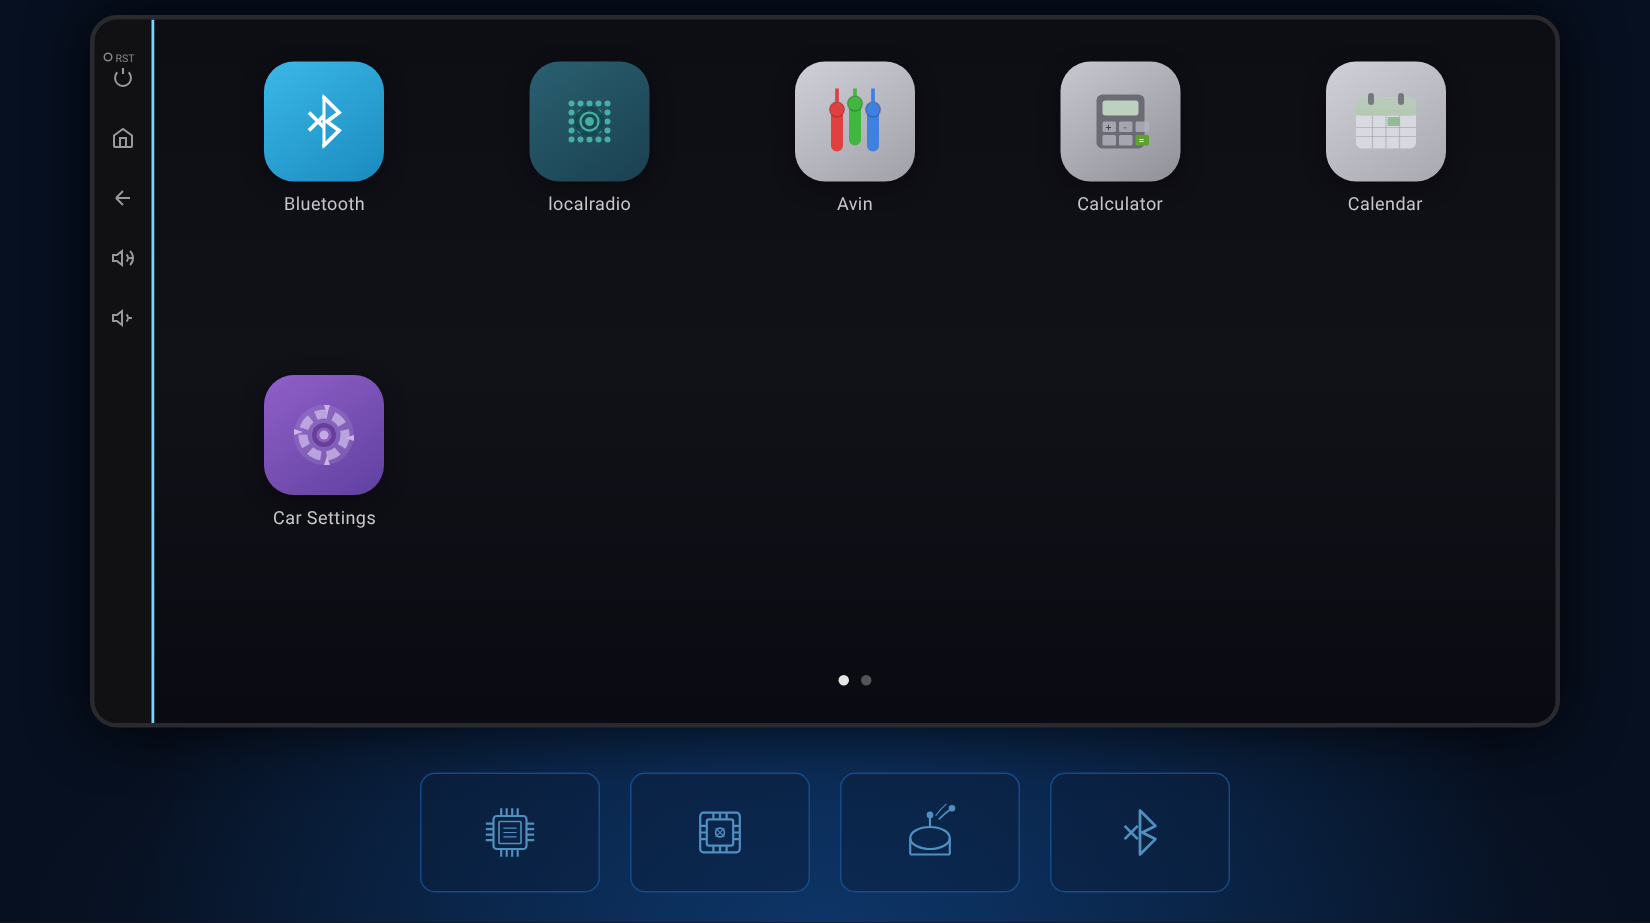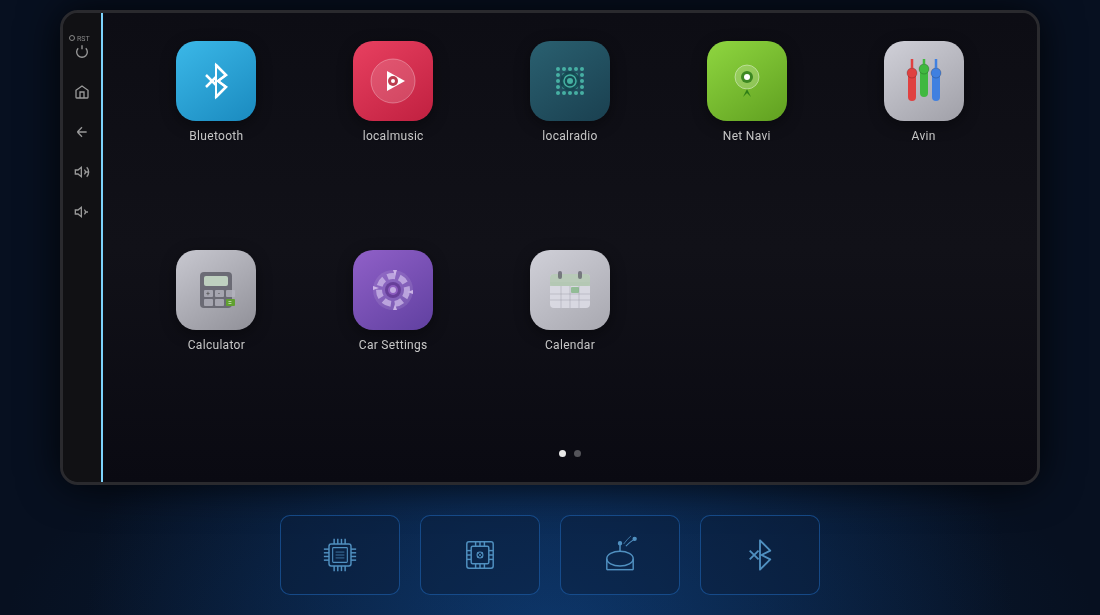--- a/index.html
+++ b/index.html
@@ -310,33 +310,20 @@
               <path d="M24 8 L24 40 L34 30 L26 24 L34 18 Z" stroke="white" stroke-width="2" fill="none"></path>
               <path d="M14 18 L24 28" stroke="white" stroke-width="2.5" fill="none"></path>
               <path d="M14 30 L24 20" stroke="white" stroke-width="2.5" fill="none"></path>
               <path d="M24 8 L34 18 L26 24 L34 30 L24 40" stroke="white" stroke-width="2.5" fill="none" stroke-linecap="round"></path>
             </svg>
           </div>
         </div>
         <span class="app-label">Bluetooth</span>
       </div>
 
-      <div class="app-item">
-        <div class="app-icon icon-localmusic">
-          <div class="icon-inner">
-            <svg width="52" height="52" viewBox="0 0 52 52" fill="white">
-              <circle cx="26" cy="26" r="22" fill="rgba(255,255,255,0.15)" stroke="rgba(255,255,255,0.3)" stroke-width="1"></circle>
-              <polygon points="20,16 38,26 20,36" fill="white"></polygon>
-              <circle cx="26" cy="26" r="5" fill="rgba(180,40,60,0.9)"></circle>
-              <circle cx="26" cy="26" r="2" fill="white"></circle>
-            </svg>
-          </div>
-        </div>
-        <span class="app-label">localmusic</span>
-      </div>
 
       <div class="app-item">
         <div class="app-icon icon-localradio">
           <div class="icon-inner">
             <svg width="52" height="52" viewBox="0 0 52 52">
 
               <g fill="rgba(80,200,180,0.8)">
                 <circle cx="14" cy="14" r="2"></circle>
                   <circle cx="20" cy="14" r="2"></circle>
                   <circle cx="26" cy="14" r="2"></circle>
@@ -365,33 +352,20 @@
               </g>
               <circle cx="26" cy="26" r="10" fill="rgba(20,70,80,0.9)"></circle>
               <circle cx="26" cy="26" r="6" fill="none" stroke="rgba(80,200,180,0.8)" stroke-width="1.5"></circle>
               <circle cx="26" cy="26" r="3" fill="rgba(80,200,180,0.8)"></circle>
             </svg>
           </div>
         </div>
         <span class="app-label">localradio</span>
       </div>
 
-      <div class="app-item">
-        <div class="app-icon icon-netnavi">
-          <div class="icon-inner">
-            <svg width="52" height="52" viewBox="0 0 52 52">
-              <circle cx="26" cy="22" r="12" fill="rgba(255,255,255,0.2)" stroke="rgba(255,255,255,0.4)" stroke-width="1"></circle>
-              <circle cx="26" cy="22" r="6" fill="rgba(40,120,20,0.8)"></circle>
-              <circle cx="26" cy="22" r="3" fill="white"></circle>
-              <path d="M26 34 L22 42 L26 38 L30 42 Z" fill="rgba(40,120,20,0.9)"></path>
-            </svg>
-          </div>
-        </div>
-        <span class="app-label">Net Navi</span>
-      </div>
 
 
       <div class="app-item">
         <div class="app-icon icon-avin">
           <div class="icon-inner">
             <svg width="52" height="52" viewBox="0 0 52 52">
 
               <rect x="10" y="18" width="8" height="28" rx="4" fill="#e04040"></rect>
               <circle cx="14" cy="18" r="5" fill="#e04040" stroke="rgba(0,0,0,0.2)" stroke-width="1"></circle>
               <line x1="14" y1="13" x2="14" y2="4" stroke="#e04040" stroke-width="2.5"></line>
@@ -425,62 +399,62 @@
               <rect x="23" y="33" width="9" height="7" rx="1" fill="rgba(180,180,190,0.8)"></rect>
               <rect x="34" y="33" width="9" height="7" rx="1" fill="#60a030"></rect>
               <text x="38" y="39" font-size="7" fill="white" text-anchor="middle">=</text>
             </svg>
           </div>
         </div>
         <span class="app-label">Calculator</span>
       </div>
 
       <div class="app-item">
+        <div class="app-icon icon-calendar">
+          <div class="icon-inner">
+            <svg width="52" height="52" viewBox="0 0 52 52">
+              <rect x="6" y="10" width="40" height="34" rx="4" fill="rgba(220,220,228,0.9)"></rect>
+              <rect x="6" y="10" width="40" height="12" rx="4" fill="rgba(180,200,180,0.9)"></rect>
+              <rect x="6" y="18" width="40" height="4" fill="rgba(180,200,180,0.9)"></rect>
+
+              <line x1="6" y1="30" x2="46" y2="30" stroke="rgba(150,150,160,0.5)" stroke-width="0.8"></line>
+              <line x1="6" y1="36" x2="46" y2="36" stroke="rgba(150,150,160,0.5)" stroke-width="0.8"></line>
+              <line x1="17" y1="22" x2="17" y2="44" stroke="rgba(150,150,160,0.5)" stroke-width="0.8"></line>
+              <line x1="26" y1="22" x2="26" y2="44" stroke="rgba(150,150,160,0.5)" stroke-width="0.8"></line>
+              <line x1="35" y1="22" x2="35" y2="44" stroke="rgba(150,150,160,0.5)" stroke-width="0.8"></line>
+
+              <rect x="27" y="23" width="8" height="6" rx="1" fill="rgba(100,170,100,0.6)"></rect>
+
+              <rect x="14" y="7" width="4" height="8" rx="2" fill="rgba(100,100,110,0.8)"></rect>
+              <rect x="34" y="7" width="4" height="8" rx="2" fill="rgba(100,100,110,0.8)"></rect>
+            </svg>
+          </div>
+        </div>
+        <span class="app-label">Calendar</span>
+      </div>
+
+      <div class="app-item">
         <div class="app-icon icon-carsettings">
           <div class="icon-inner">
             <svg width="52" height="52" viewBox="0 0 52 52">
 
               <circle cx="26" cy="26" r="20" fill="rgba(255,255,255,0.1)"></circle>
 
               <path d="M26 6 L28 12 L30 6 Z M26 46 L28 40 L30 46 Z M6 26 L12 24 L6 22 Z M46 26 L40 28 L46 30 Z" fill="rgba(220,200,240,0.8)"></path>
               <circle cx="26" cy="26" r="14" fill="none" stroke="rgba(200,180,230,0.8)" stroke-width="6" stroke-dasharray="8 4"></circle>
               <circle cx="26" cy="26" r="8" fill="rgba(100,60,150,0.9)"></circle>
               <circle cx="26" cy="26" r="5" fill="rgba(150,100,200,0.8)"></circle>
 
               <g fill="rgba(220,210,240,0.9)">
                 <circle cx="26" cy="26" r="3" fill="rgba(200,180,230,0.9)"></circle>
               </g>
             </svg>
           </div>
         </div>
         <span class="app-label">Car Settings</span>
-      </div>
-
-      <div class="app-item">
-        <div class="app-icon icon-calendar">
-          <div class="icon-inner">
-            <svg width="52" height="52" viewBox="0 0 52 52">
-              <rect x="6" y="10" width="40" height="34" rx="4" fill="rgba(220,220,228,0.9)"></rect>
-              <rect x="6" y="10" width="40" height="12" rx="4" fill="rgba(180,200,180,0.9)"></rect>
-              <rect x="6" y="18" width="40" height="4" fill="rgba(180,200,180,0.9)"></rect>
-
-              <line x1="6" y1="30" x2="46" y2="30" stroke="rgba(150,150,160,0.5)" stroke-width="0.8"></line>
-              <line x1="6" y1="36" x2="46" y2="36" stroke="rgba(150,150,160,0.5)" stroke-width="0.8"></line>
-              <line x1="17" y1="22" x2="17" y2="44" stroke="rgba(150,150,160,0.5)" stroke-width="0.8"></line>
-              <line x1="26" y1="22" x2="26" y2="44" stroke="rgba(150,150,160,0.5)" stroke-width="0.8"></line>
-              <line x1="35" y1="22" x2="35" y2="44" stroke="rgba(150,150,160,0.5)" stroke-width="0.8"></line>
-
-              <rect x="27" y="23" width="8" height="6" rx="1" fill="rgba(100,170,100,0.6)"></rect>
-
-              <rect x="14" y="7" width="4" height="8" rx="2" fill="rgba(100,100,110,0.8)"></rect>
-              <rect x="34" y="7" width="4" height="8" rx="2" fill="rgba(100,100,110,0.8)"></rect>
-            </svg>
-          </div>
-        </div>
-        <span class="app-label">Calendar</span>
       </div>
 
 
     </div>
 
     <div class="page-dots">
       <div class="dot active"></div>
       <div class="dot"></div>
     </div>
   </div>

